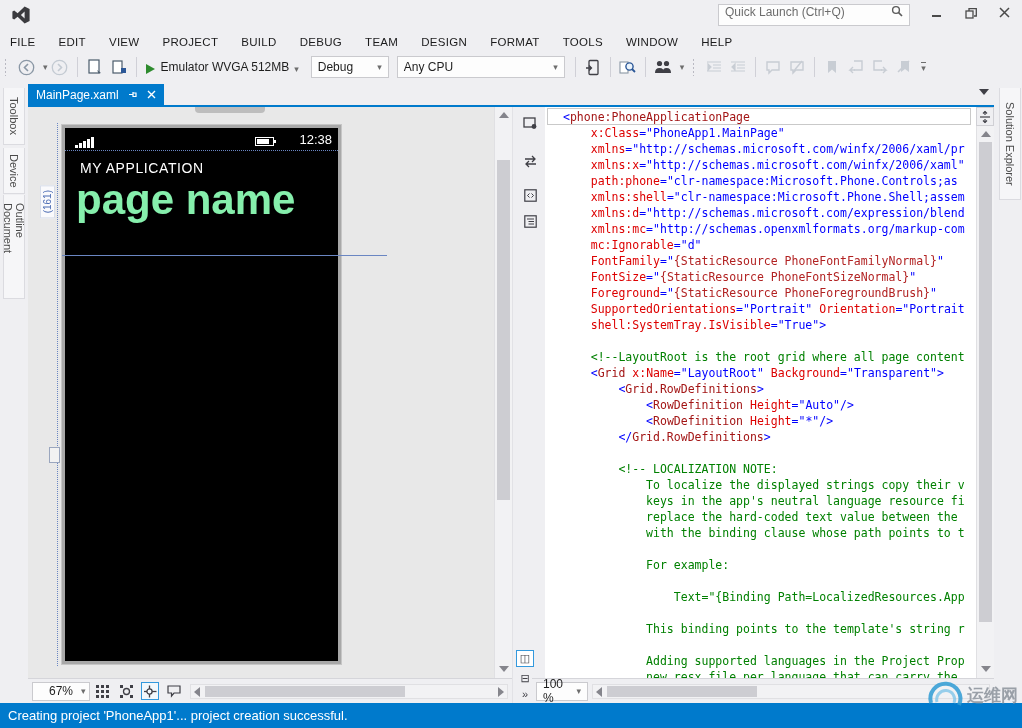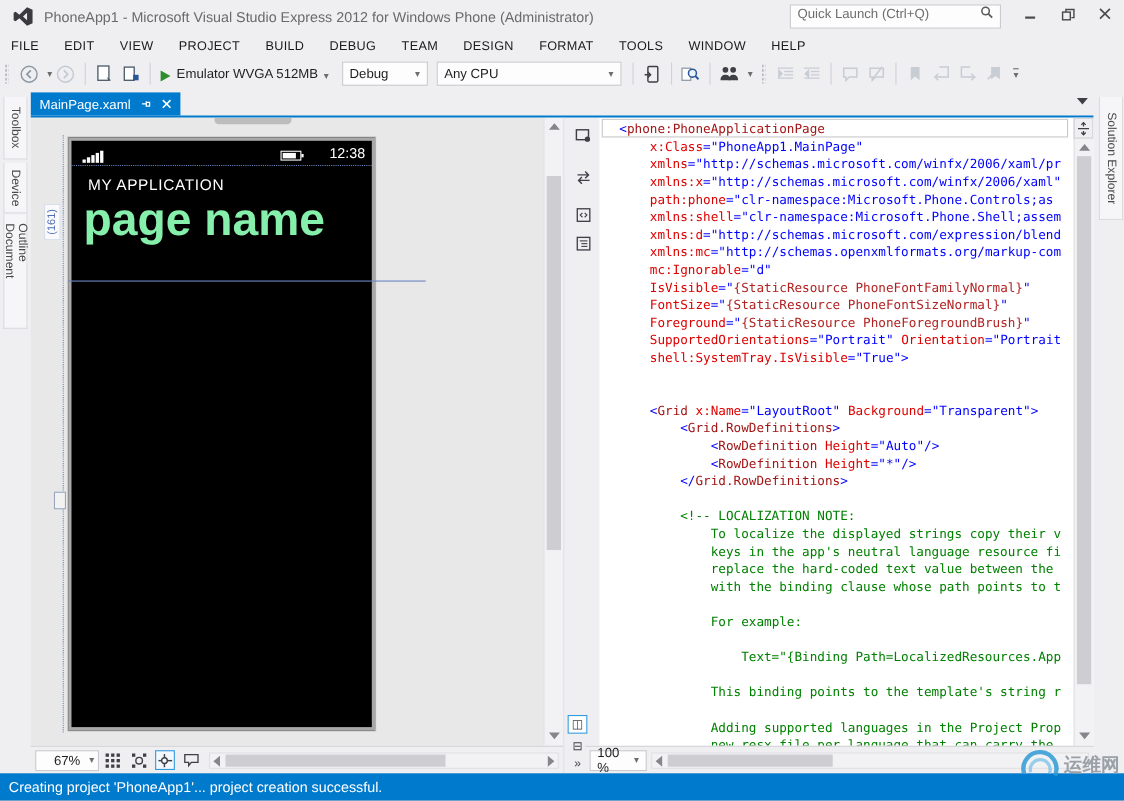--- a/index.html
+++ b/index.html
@@ -122,21 +122,20 @@
 </style>
 </head>
 <body>
 
 <div id="page">
 
   <div class="titlebar">
     <svg class="vslogo" viewBox="0 0 20 20">
       <path fill="#3B3B3F" d="M13.6 1.6 L18.6 3.9 V16.1 L13.6 18.4 L6.6 11.7 L3.2 14.4 L1.4 13.5 V6.5 L3.2 5.6 L6.6 8.3 Z M13.6 6.6 L9.9 10 L13.6 13.4 Z"></path>
     </svg>
-    <span class="title-text">PhoneApp1 - Microsoft Visual Studio Express 2012 for Windows Phone (Administrator)</span>
     <div class="quicklaunch">
       <span class="ql-text">Quick Launch (Ctrl+Q)</span>
       <svg width="12" height="12" viewBox="0 0 12 12">
         <circle cx="5" cy="5" r="3.4" fill="none" stroke="#5B5B5B" stroke-width="1.4"></circle>
         <line x1="7.6" y1="7.6" x2="11" y2="11" stroke="#5B5B5B" stroke-width="1.6"></line>
       </svg>
     </div>
     <div class="winbtn" style="left:920px;">
       <svg width="10" height="10">
           <rect x="0" y="7" width="9" height="2" fill="#4A4A4A"></rect>
@@ -440,27 +439,27 @@
     <div class="codelines" id="codelines">
         <div class="cl"><span class="tk-d">&lt;</span><span class="tk-e">phone:PhoneApplicationPage</span></div>
         <div class="cl"><span class="tk-t">    </span><span class="tk-a">x:Class</span><span class="tk-d">=</span><span class="tk-v">"PhoneApp1.MainPage"</span></div>
         <div class="cl"><span class="tk-t">    </span><span class="tk-a">xmlns</span><span class="tk-d">=</span><span class="tk-v">"http://schemas.microsoft.com/winfx/2006/xaml/pr</span></div>
         <div class="cl"><span class="tk-t">    </span><span class="tk-a">xmlns:x</span><span class="tk-d">=</span><span class="tk-v">"http://schemas.microsoft.com/winfx/2006/xaml"</span></div>
         <div class="cl"><span class="tk-t">    </span><span class="tk-a">path:phone</span><span class="tk-d">=</span><span class="tk-v">"clr-namespace:Microsoft.Phone.Controls;as</span></div>
         <div class="cl"><span class="tk-t">    </span><span class="tk-a">xmlns:shell</span><span class="tk-d">=</span><span class="tk-v">"clr-namespace:Microsoft.Phone.Shell;assem</span></div>
         <div class="cl"><span class="tk-t">    </span><span class="tk-a">xmlns:d</span><span class="tk-d">=</span><span class="tk-v">"http://schemas.microsoft.com/expression/blend</span></div>
         <div class="cl"><span class="tk-t">    </span><span class="tk-a">xmlns:mc</span><span class="tk-d">=</span><span class="tk-v">"http://schemas.openxmlformats.org/markup-com</span></div>
         <div class="cl"><span class="tk-t">    </span><span class="tk-a">mc:Ignorable</span><span class="tk-d">=</span><span class="tk-v">"d"</span></div>
-        <div class="cl"><span class="tk-t">    </span><span class="tk-a">IsVisible</span><span class="tk-d">=</span><span class="tk-v">"</span><span class="tk-m">{StaticResource PhoneFontFamilyNormal}</span><span class="tk-v">"</span></div>
+        <div class="cl"><span class="tk-t">    </span><span class="tk-a">FontFamily</span><span class="tk-d">=</span><span class="tk-v">"</span><span class="tk-m">{StaticResource PhoneFontFamilyNormal}</span><span class="tk-v">"</span></div>
         <div class="cl"><span class="tk-t">    </span><span class="tk-a">FontSize</span><span class="tk-d">=</span><span class="tk-v">"</span><span class="tk-m">{StaticResource PhoneFontSizeNormal}</span><span class="tk-v">"</span></div>
         <div class="cl"><span class="tk-t">    </span><span class="tk-a">Foreground</span><span class="tk-d">=</span><span class="tk-v">"</span><span class="tk-m">{StaticResource PhoneForegroundBrush}</span><span class="tk-v">"</span></div>
         <div class="cl"><span class="tk-t">    </span><span class="tk-a">SupportedOrientations</span><span class="tk-d">=</span><span class="tk-v">"Portrait"</span><span class="tk-t"> </span><span class="tk-a">Orientation</span><span class="tk-d">=</span><span class="tk-v">"Portrait</span></div>
         <div class="cl"><span class="tk-t">    </span><span class="tk-a">shell:SystemTray.IsVisible</span><span class="tk-d">=</span><span class="tk-v">"True"</span><span class="tk-d">&gt;</span></div>
         <div class="cl"></div>
-        <div class="cl"><span class="tk-t">    </span></div>
+        <div class="cl"><span class="tk-t">    </span><span class="tk-c">&lt;!--LayoutRoot is the root grid where all page content</span></div>
         <div class="cl"><span class="tk-t">    </span><span class="tk-d">&lt;</span><span class="tk-e">Grid</span><span class="tk-t"> </span><span class="tk-a">x:Name</span><span class="tk-d">=</span><span class="tk-v">"LayoutRoot"</span><span class="tk-t"> </span><span class="tk-a">Background</span><span class="tk-d">=</span><span class="tk-v">"Transparent"</span><span class="tk-d">&gt;</span></div>
         <div class="cl"><span class="tk-t">        </span><span class="tk-d">&lt;</span><span class="tk-e">Grid.RowDefinitions</span><span class="tk-d">&gt;</span></div>
         <div class="cl"><span class="tk-t">            </span><span class="tk-d">&lt;</span><span class="tk-e">RowDefinition</span><span class="tk-t"> </span><span class="tk-a">Height</span><span class="tk-d">=</span><span class="tk-v">"Auto"</span><span class="tk-d">/&gt;</span></div>
         <div class="cl"><span class="tk-t">            </span><span class="tk-d">&lt;</span><span class="tk-e">RowDefinition</span><span class="tk-t"> </span><span class="tk-a">Height</span><span class="tk-d">=</span><span class="tk-v">"*"</span><span class="tk-d">/&gt;</span></div>
         <div class="cl"><span class="tk-t">        </span><span class="tk-d">&lt;/</span><span class="tk-e">Grid.RowDefinitions</span><span class="tk-d">&gt;</span></div>
         <div class="cl"></div>
         <div class="cl"><span class="tk-t">        </span><span class="tk-c">&lt;!-- LOCALIZATION NOTE:</span></div>
         <div class="cl"><span class="tk-t">            </span><span class="tk-c">To localize the displayed strings copy their v</span></div>
         <div class="cl"><span class="tk-t">            </span><span class="tk-c">keys in the app's neutral language resource fi</span></div>
         <div class="cl"><span class="tk-t">            </span><span class="tk-c">replace the hard-coded text value between the</span></div>

